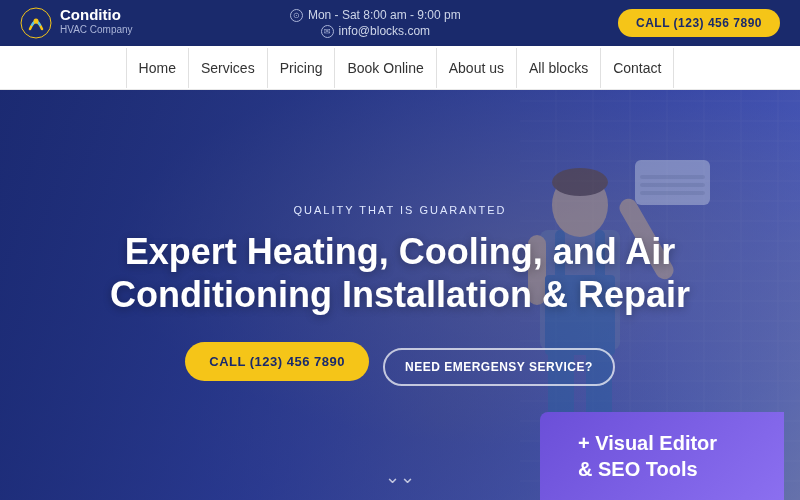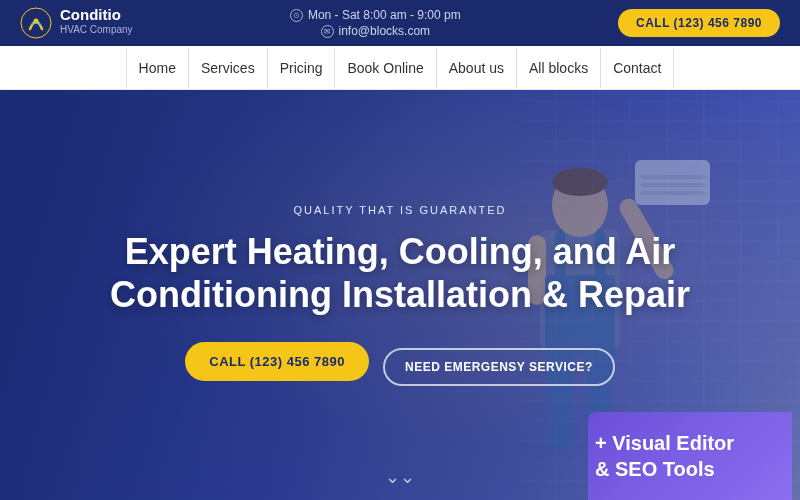--- a/index.html
+++ b/index.html
@@ -185,28 +185,28 @@
       z-index: 3;
       color: rgba(255,255,255,0.7);
       font-size: 18px;
       line-height: 1;
     }
 
     
     .visual-editor-badge {
       position: absolute;
       bottom: 0;
-      right: 8px;
+      right: 16px;
       background: linear-gradient(135deg, #6b4fd8, #8b6ff0);
       color: white;
-      padding: 18px 7px;
+      padding: 18px 38px;
       font-size: 20px;
       font-weight: 800;
       line-height: 1.3;
-      width: 204px;
+      width: 244px;
       z-index: 10;
       border-top-left-radius: 8px;
     }
 
     
     .brick-pattern {
       position: absolute;
       right: 0;
       top: 0;
       width: 280px;

